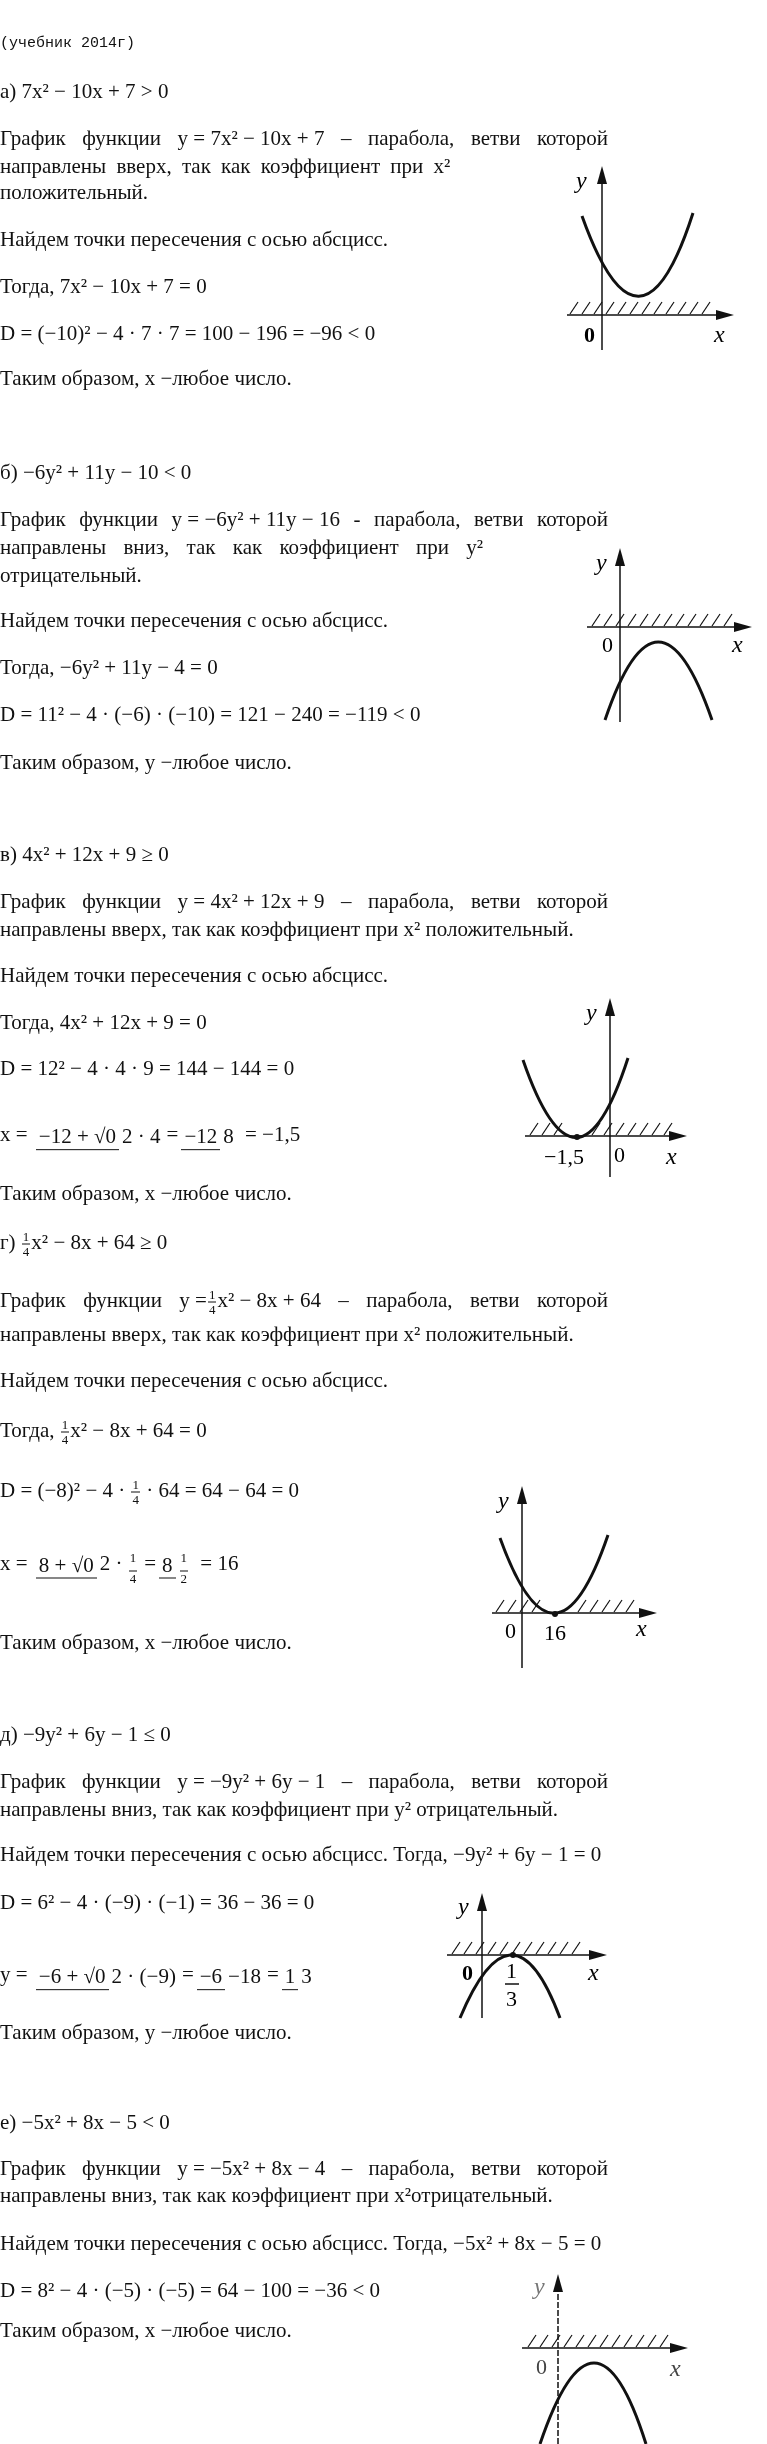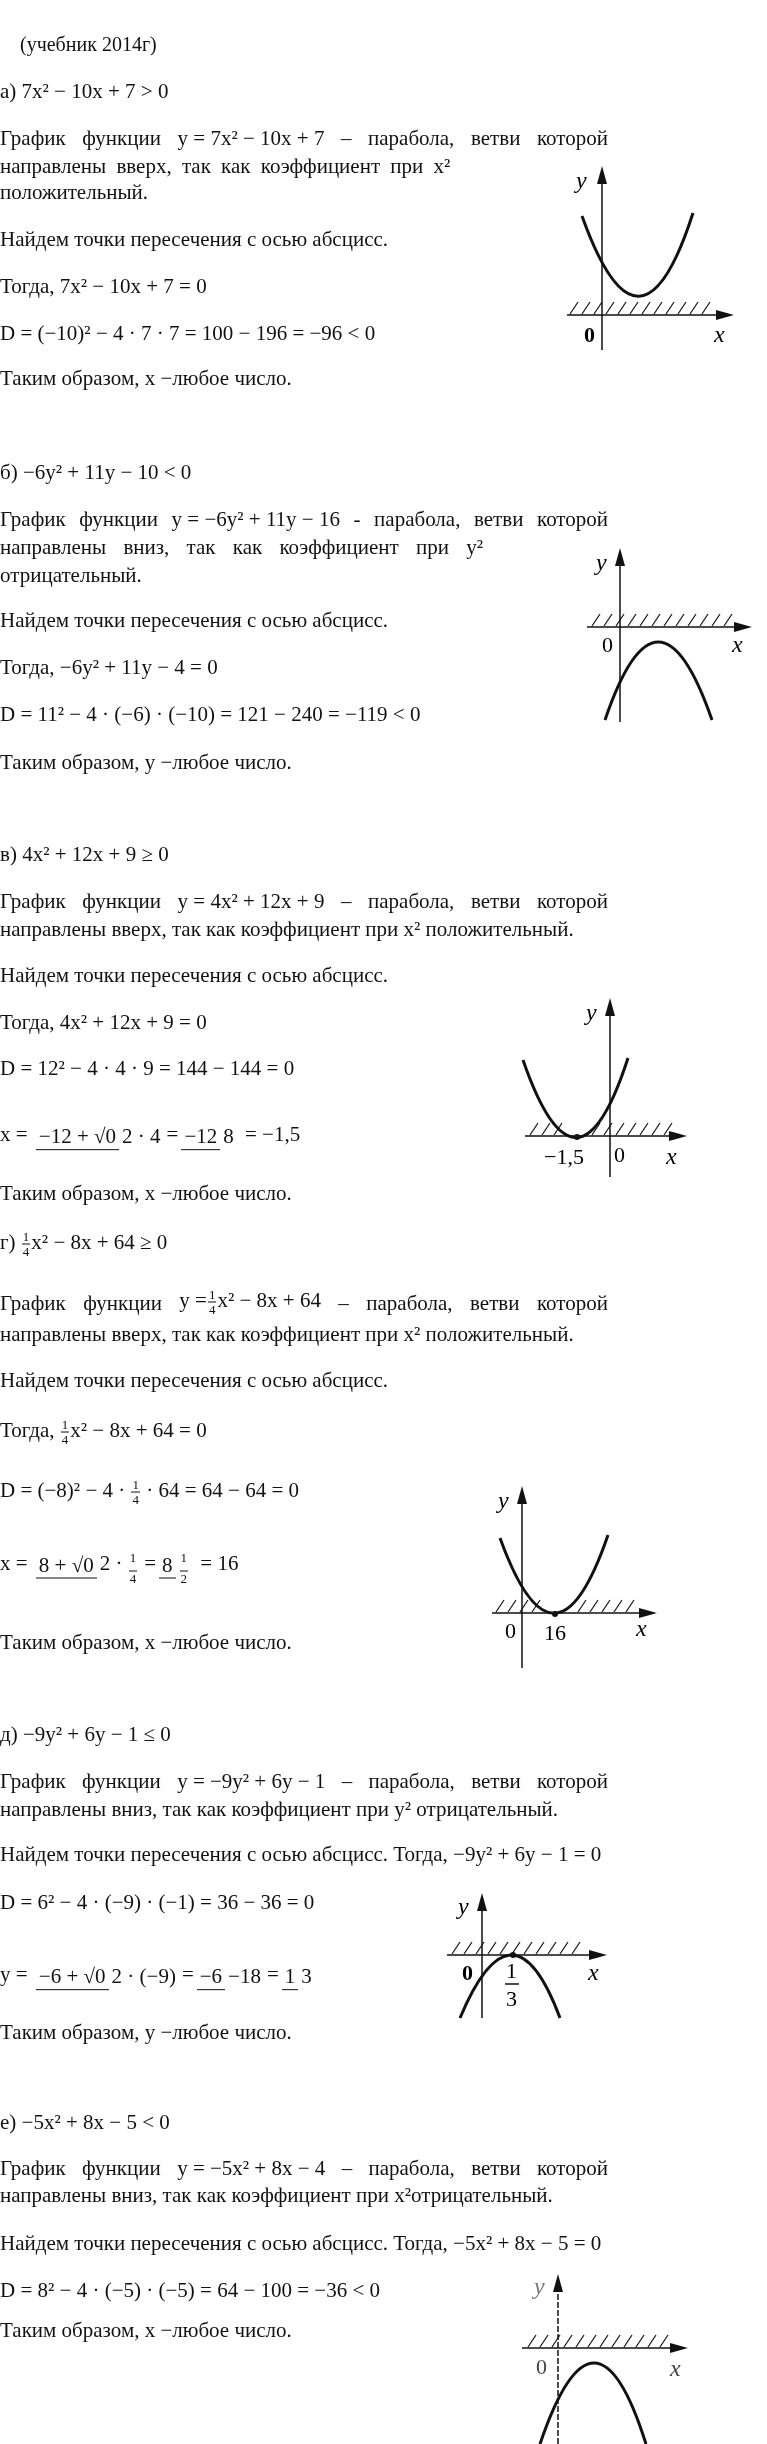--- a/index.html
+++ b/index.html
@@ -1,20 +1,20 @@
 <!DOCTYPE html>
 <html><head>
 <meta charset="utf-8">
 <style>
   html,body{margin:0;padding:0;background:#fff;}
   body{width:767px;height:2444px;position:relative;overflow:hidden;color:#111;
        font-family:"Liberation Serif","DejaVu Serif",serif;}
   .ln{position:absolute;left:0;font-size:21px;line-height:24px;white-space:nowrap;transform:translateY(-50%);}
-  .just{width:608px;display:flex;justify-content:space-between;align-items:center;}
-  .head{font-family:Liberation Serif, serif;font-size:20px;padding-left:20px;}
+  .just{width:608px;display:flex;justify-content:space-between;}
+  .head{font-family:Liberation Mono, monospace;font-size:15px;}
   .m{}
   .frac{display:inline-flex;flex-direction:row;align-items:center;vertical-align:middle;margin:0 3px;}
   .frac .n{border-bottom:1.5px solid #111;padding:0 3px;line-height:26px;}
   .frac .d{padding:0 3px;line-height:26px;}
   .sfrac{display:inline-flex;flex-direction:column;align-items:center;vertical-align:middle;font-size:13px;line-height:14px;margin:0 1px;}
   .sfrac .n{border-bottom:1px solid #111;padding:0 1px;}
   .graph{position:absolute;}
   .graph svg{overflow:visible;}
   .gl{font-family:"Liberation Serif",serif;font-size:22px;}
   .gli{font-family:"Liberation Serif",serif;font-size:24px;font-style:italic;}

